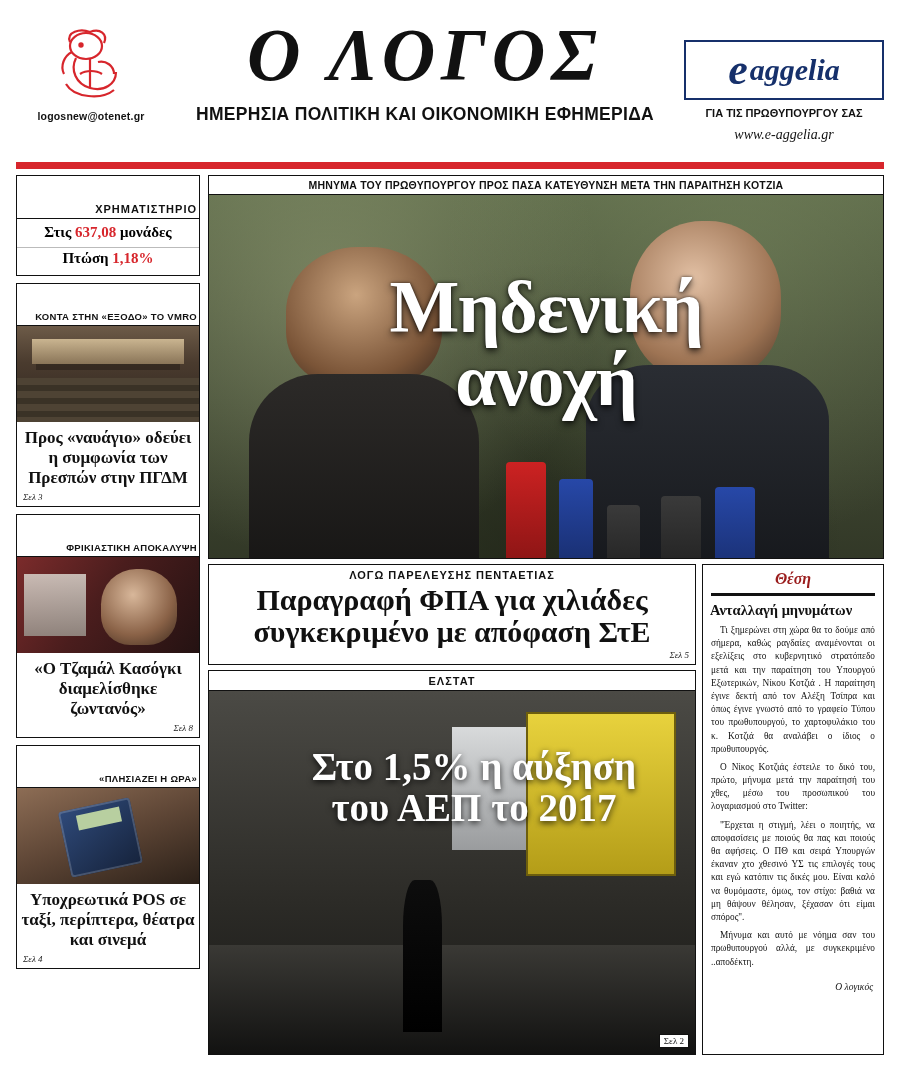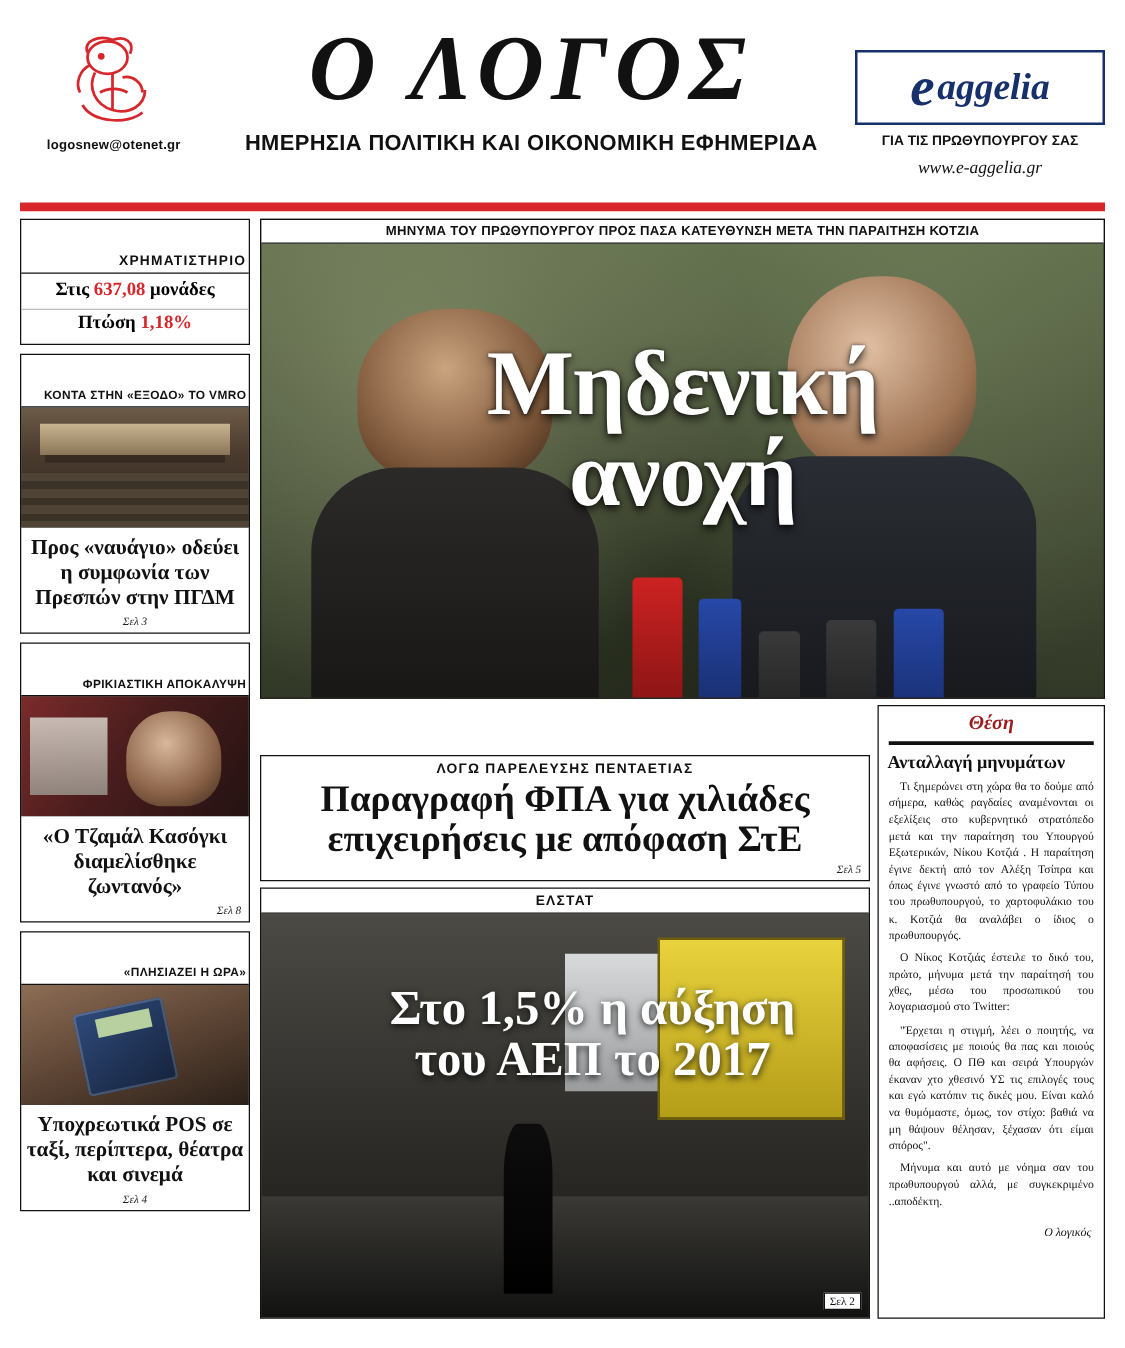--- a/index.html
+++ b/index.html
@@ -178,21 +178,21 @@
     color:#111;
   }
   .pageref{
     font-family:"Liberation Serif", serif;
     font-size:9px;
     font-style:italic;
     text-align:right;
     padding:0 6px 4px;
     color:#222;
   }
-  .pageref.center{text-align:center;}
+  .pageref.center{text-align:left;}
 
   
   .lead{
     border:1.5px solid #111;
     position:relative;
     height:382px;
     overflow:hidden;
     background:#3a3a33;
   }
   .lead-kicker{
@@ -221,21 +221,21 @@
     letter-spacing:-1px;
   }
   .lead-credit{
     position:absolute;right:6px;bottom:4px;
     font-family:"Liberation Sans", sans-serif;
     font-size:8px;color:#ddd;
   }
 
   
   .lower{display:flex;gap:6px;flex:1;}
-  .lower-left{flex:1;display:flex;flex-direction:column;gap:5px;margin-top:40px;}
+  .lower-left{flex:1;display:flex;flex-direction:column;gap:5px;}
   .lower-right{width:180px;border:1.5px solid #111;display:flex;flex-direction:column;}
 
   .storybox{border:1.5px solid #111;background:#fff;}
   .story-kicker{
     font-family:"Liberation Sans", sans-serif;
     font-size:11px;font-weight:bold;text-align:center;letter-spacing:1px;
     padding:4px 2px 3px;color:#111;
   }
   .story-head{
     font-family:"Liberation Serif", serif;
@@ -517,21 +517,21 @@
       </div>
 
       <div class="lower">
 
         <div class="lower-left">
 
           <div class="storybox">
             <div class="story-kicker">ΛΟΓΩ ΠΑΡΕΛΕΥΣΗΣ ΠΕΝΤΑΕΤΙΑΣ</div>
             <div class="story-head">
               <div>Παραγραφή ΦΠΑ για χιλιάδες</div>
-              <div>επιχειρήσεις με απόφαση ΣτΕ</div>
+              <div>συγκεκριμένο με απόφαση ΣτΕ</div>
             </div>
             <div class="pageref">Σελ 5</div>
           </div>
 
           <div class="photo-story">
             <div class="story-kicker">ΕΛΣΤΑΤ</div>
             <div class="photo-wrap">
               <div class="ph-street">
                 <div class="truck2"></div>
                 <div class="truck"></div>

